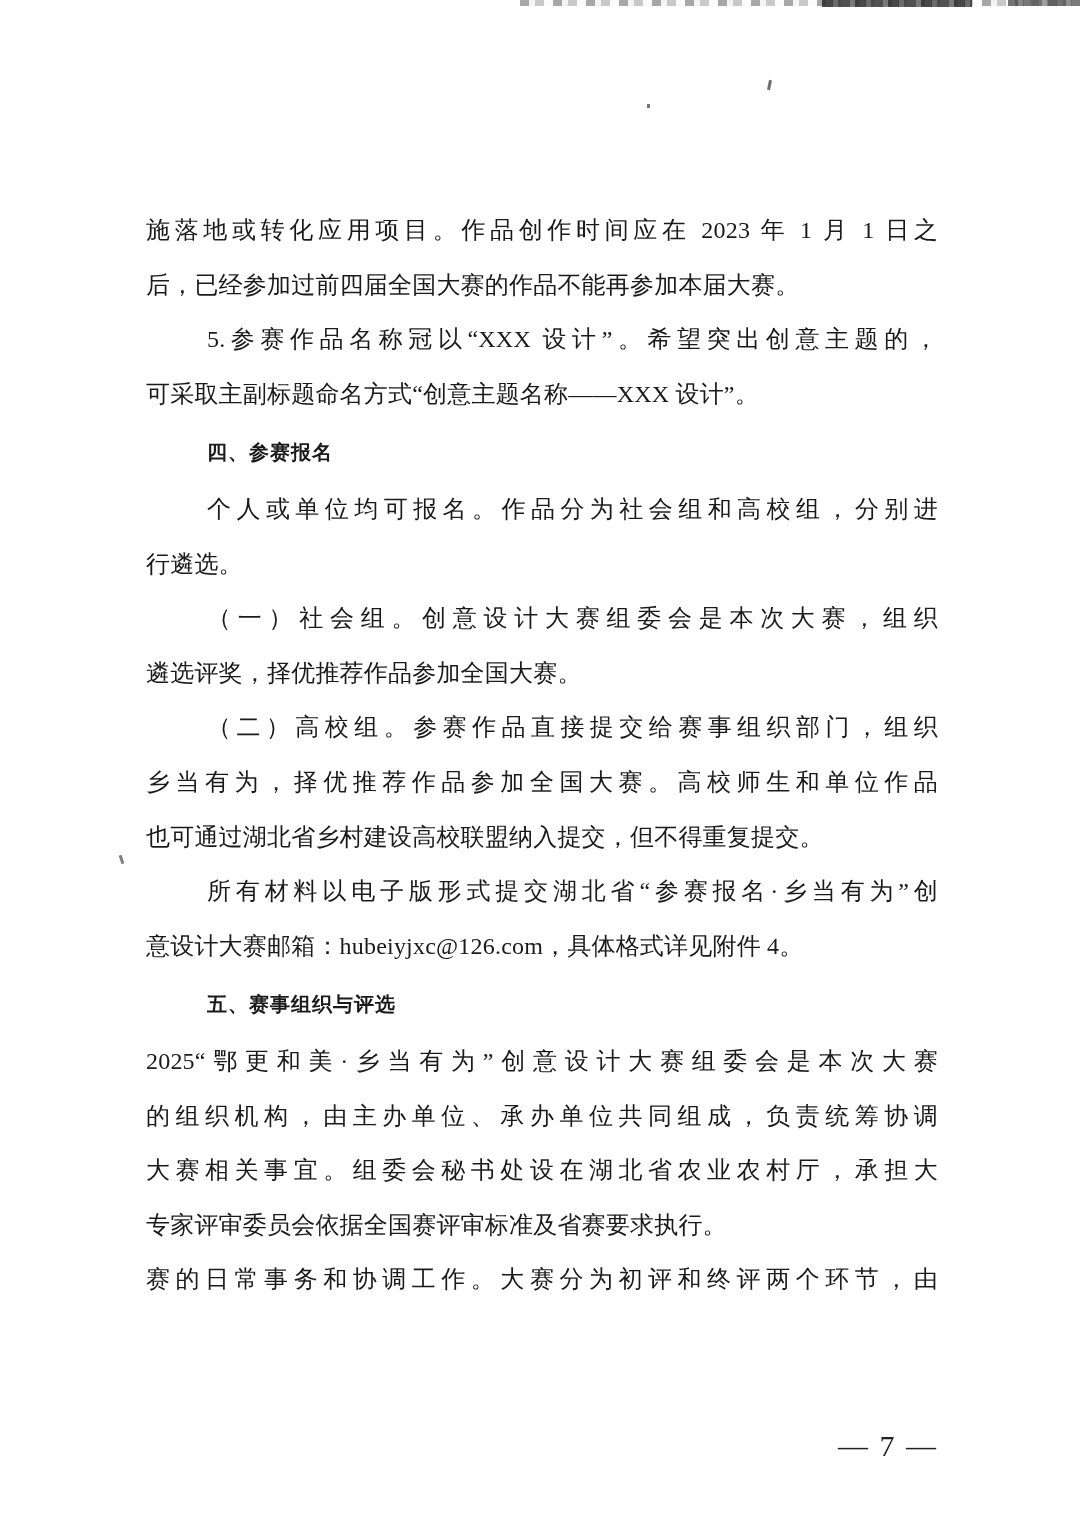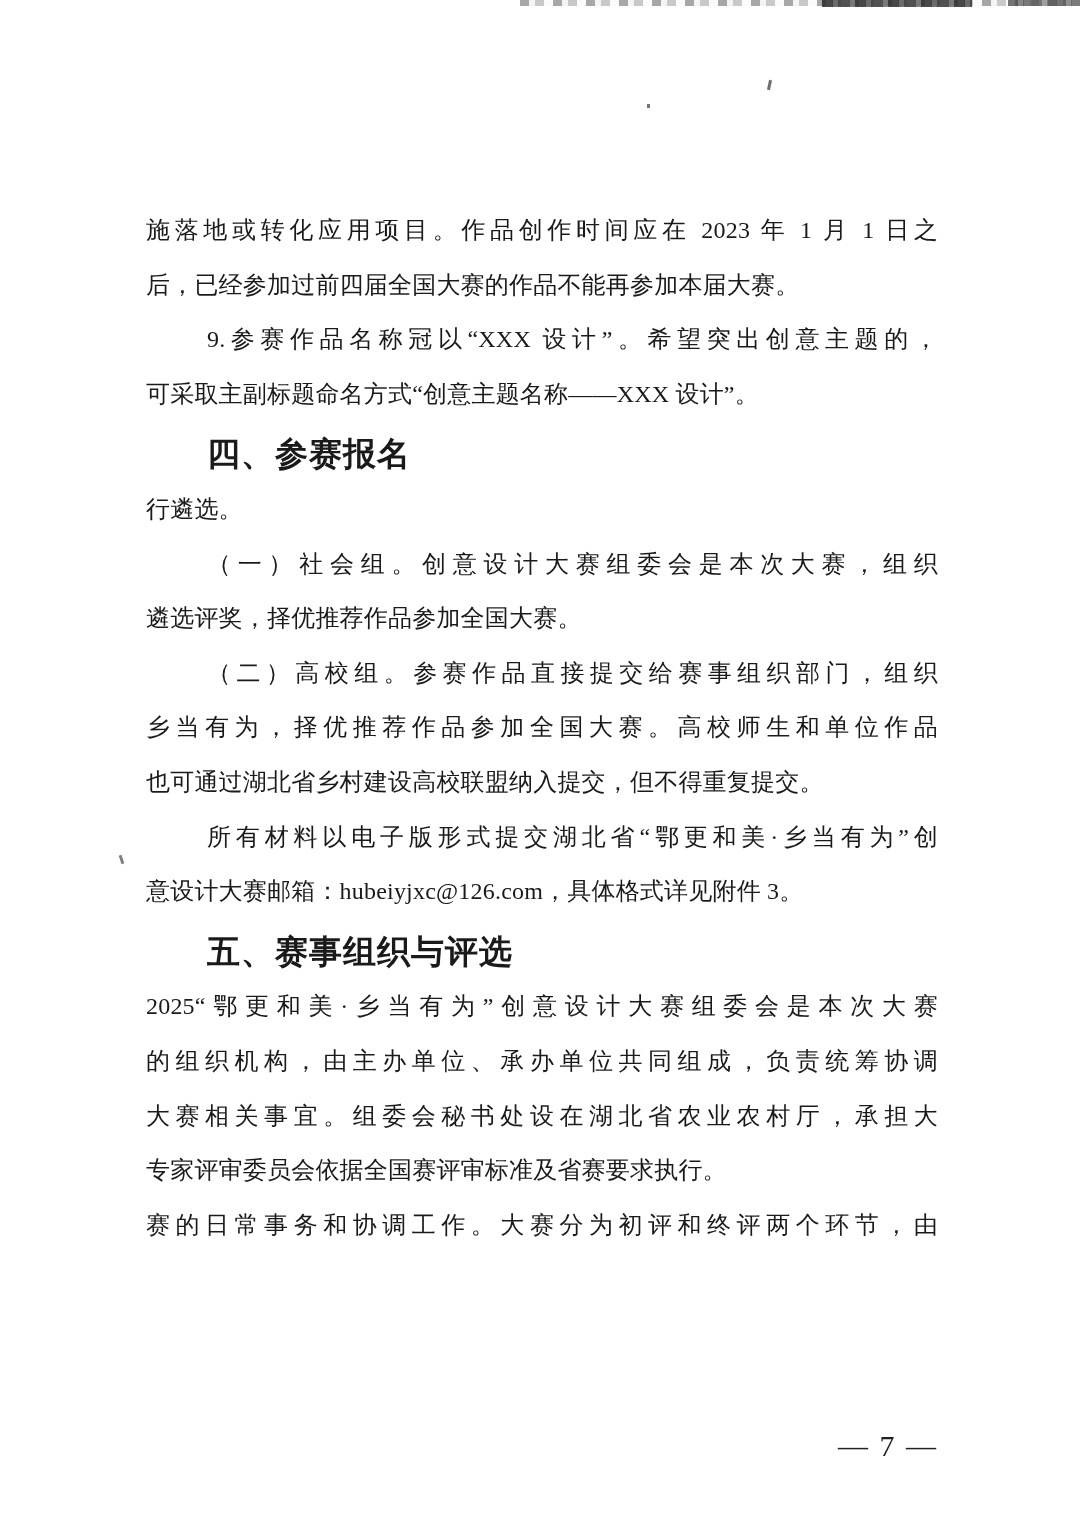--- a/index.html
+++ b/index.html
@@ -57,23 +57,23 @@
     white-space: nowrap;
     letter-spacing: 0.2px;
   }
   .line.full {
     white-space: normal;
     text-align: justify;
     text-align-last: justify;
   }
   .line.ind { padding-left: 61px; }
   .line.heading {
-    font-family: Liberation Sans, sans-serif;
+    font-family: Liberation Mono, monospace;
     font-weight: 700;
-    font-size: 33px;
+    font-size: 20px;
     margin-top: 6px;
     letter-spacing: 1px;
   }
   .footer {
     position: absolute;
     left: 146px;
     top: 1428px;
     width: 792px;
     text-align: right;
     font-size: 30px;
@@ -90,31 +90,32 @@
   <div class="scan-strip"></div>
   <div class="scan-strip-dark"></div>
   <div class="scan-strip-dark2"></div>
   <div class="speck speck-1"></div>
   <div class="speck speck-2"></div>
   <div class="speck speck-3"></div>
 
   <div class="content">
     <div class="line full">施落地或转化应用项目。作品创作时间应在 2023 年 1 月 1 日之</div>
     <div class="line">后，已经参加过前四届全国大赛的作品不能再参加本届大赛。</div>
-    <div class="line ind full">9.参赛作品名称冠以“XXX 设计”。希望突出创意主题的，</div>
+    <div class="line ind full">5.参赛作品名称冠以“XXX 设计”。希望突出创意主题的，</div>
     <div class="line">可采取主副标题命名方式“创意主题名称——XXX 设计”。</div>
     <div class="line heading ind">四、参赛报名</div>
+    <div class="line ind full">个人或单位均可报名。作品分为社会组和高校组，分别进</div>
     <div class="line">行遴选。</div>
     <div class="line ind full">（一）社会组。创意设计大赛组委会是本次大赛，组织</div>
     <div class="line">遴选评奖，择优推荐作品参加全国大赛。</div>
     <div class="line ind full">（二）高校组。参赛作品直接提交给赛事组织部门，组织</div>
     <div class="line full">乡当有为，择优推荐作品参加全国大赛。高校师生和单位作品</div>
     <div class="line">也可通过湖北省乡村建设高校联盟纳入提交，但不得重复提交。</div>
-    <div class="line ind full">所有材料以电子版形式提交湖北省“鄂更和美·乡当有为”创</div>
-    <div class="line">意设计大赛邮箱：hubeiyjxc@126.com，具体格式详见附件 3。</div>
+    <div class="line ind full">所有材料以电子版形式提交湖北省“参赛报名·乡当有为”创</div>
+    <div class="line">意设计大赛邮箱：hubeiyjxc@126.com，具体格式详见附件 4。</div>
     <div class="line heading ind">五、赛事组织与评选</div>
     <div class="line full">2025“鄂更和美·乡当有为”创意设计大赛组委会是本次大赛</div>
     <div class="line full">的组织机构，由主办单位、承办单位共同组成，负责统筹协调</div>
     <div class="line full">大赛相关事宜。组委会秘书处设在湖北省农业农村厅，承担大</div>
     <div class="line">专家评审委员会依据全国赛评审标准及省赛要求执行。</div>
     <div class="line full">赛的日常事务和协调工作。大赛分为初评和终评两个环节，由</div>
   </div>
 
   <div class="footer">— 7 —</div>
 

